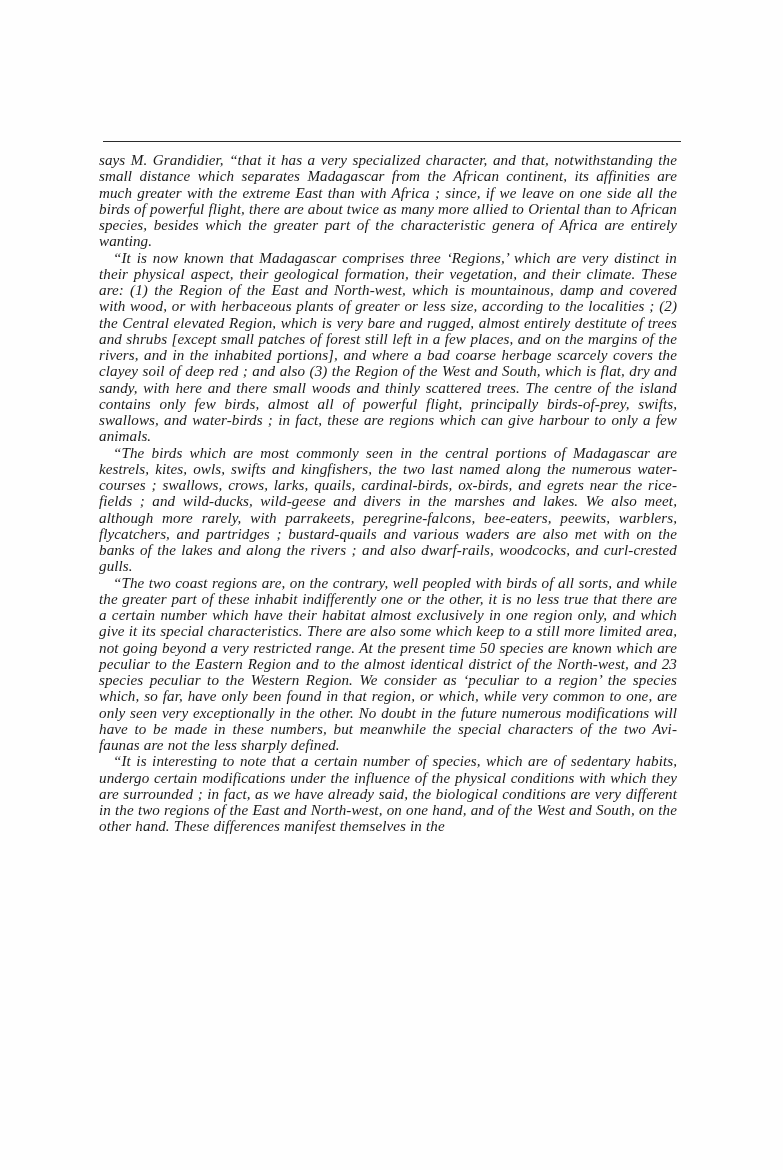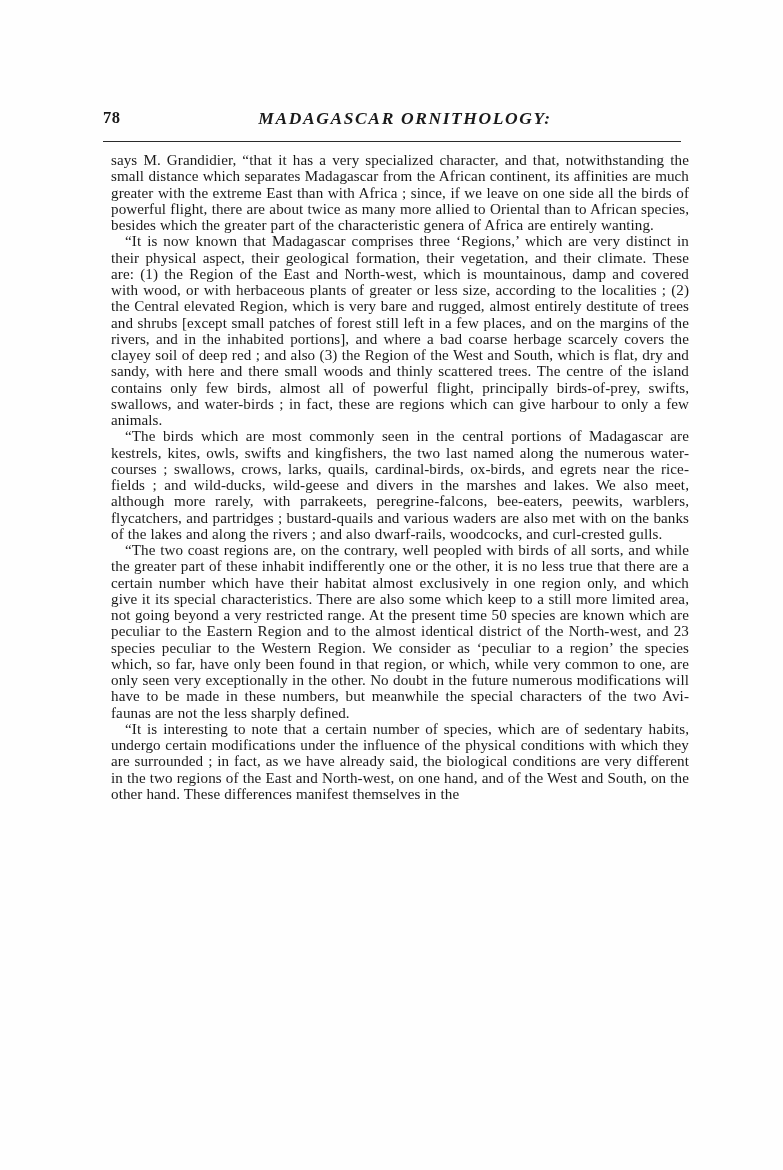--- a/index.html
+++ b/index.html
@@ -59,23 +59,24 @@
     left: 103px;
     top: 141px;
     width: 578px;
     height: 1px;
     background: #2a2a2a;
   }
 
   
   .textblock {
     position: absolute;
-    left: 111px;
+    left: 99px;
     top: 152px;
     width: 578px;
+    font-style: italic;
   }
   p.para {
     margin: 0;
     font-size: 15.1px;
     line-height: 16.25px;
     text-align: justify;
     text-indent: 0;
     letter-spacing: 0.08px;
     word-spacing: 0.2px;
     -webkit-font-smoothing: antialiased;
@@ -83,24 +84,20 @@
   p.para.indent {
     text-indent: 14px;
   }
   
 </style>
 </head>
 <body style="color: rgb(26, 26, 26);">
 
 <div class="page" style="background: rgb(254, 254, 254);">
 
-  <div class="running-head">
-    <div class="folio">78</div>
-    <div class="head-title">MADAGASCAR ORNITHOLOGY:</div>
-  </div>
 
   <div class="head-rule" style="background: rgb(42, 42, 42);"></div>
 
   <div class="textblock">
     <p class="para">says M. Grandidier, “that it has a very specialized character, and that, notwithstanding the small distance which separates Madagascar from the African continent, its affinities are much greater with the extreme East than with Africa ; since, if we leave on one side all the birds of powerful flight, there are about twice as many more allied to Oriental than to African species, besides which the greater part of the characteristic genera of Africa are entirely wanting.</p>
     <p class="para indent">“It is now known that Madagascar comprises three ‘Regions,’ which are very distinct in their physical aspect, their geological formation, their vegetation, and their climate. These are: (1) the Region of the East and North-west, which is mountainous, damp and covered with wood, or with herbaceous plants of greater or less size, according to the localities ; (2) the Central elevated Region, which is very bare and rugged, almost entirely destitute of trees and shrubs [except small patches of forest still left in a few places, and on the margins of the rivers, and in the inhabited portions], and where a bad coarse herbage scarcely covers the clayey soil of deep red ; and also (3) the Region of the West and South, which is flat, dry and sandy, with here and there small woods and thinly scattered trees. The centre of the island contains only few birds, almost all of powerful flight, principally birds-of-prey, swifts, swallows, and water-birds ; in fact, these are regions which can give harbour to only a few animals.</p>
     <p class="para indent">“The birds which are most commonly seen in the central portions of Madagascar are kestrels, kites, owls, swifts and kingfishers, the two last named along the numerous water-courses ; swallows, crows, larks, quails, cardinal-birds, ox-birds, and egrets near the rice-fields ; and wild-ducks, wild-geese and divers in the marshes and lakes. We also meet, although more rarely, with parrakeets, peregrine-falcons, bee-eaters, peewits, warblers, flycatchers, and partridges ; bustard-quails and various waders are also met with on the banks of the lakes and along the rivers ; and also dwarf-rails, woodcocks, and curl-crested gulls.</p>
     <p class="para indent">“The two coast regions are, on the contrary, well peopled with birds of all sorts, and while the greater part of these inhabit indifferently one or the other, it is no less true that there are a certain number which have their habitat almost exclusively in one region only, and which give it its special characteristics. There are also some which keep to a still more limited area, not going beyond a very restricted range. At the present time 50 species are known which are peculiar to the Eastern Region and to the almost identical district of the North-west, and 23 species peculiar to the Western Region. We consider as ‘peculiar to a region’ the species which, so far, have only been found in that region, or which, while very common to one, are only seen very exceptionally in the other. No doubt in the future numerous modifications will have to be made in these numbers, but meanwhile the special characters of the two Avi-faunas are not the less sharply defined.</p>
     <p class="para indent">“It is interesting to note that a certain number of species, which are of sedentary habits, undergo certain modifications under the influence of the physical conditions with which they are surrounded ; in fact, as we have already said, the biological conditions are very different in the two regions of the East and North-west, on one hand, and of the West and South, on the other hand. These differences manifest themselves in the</p>
   </div>

